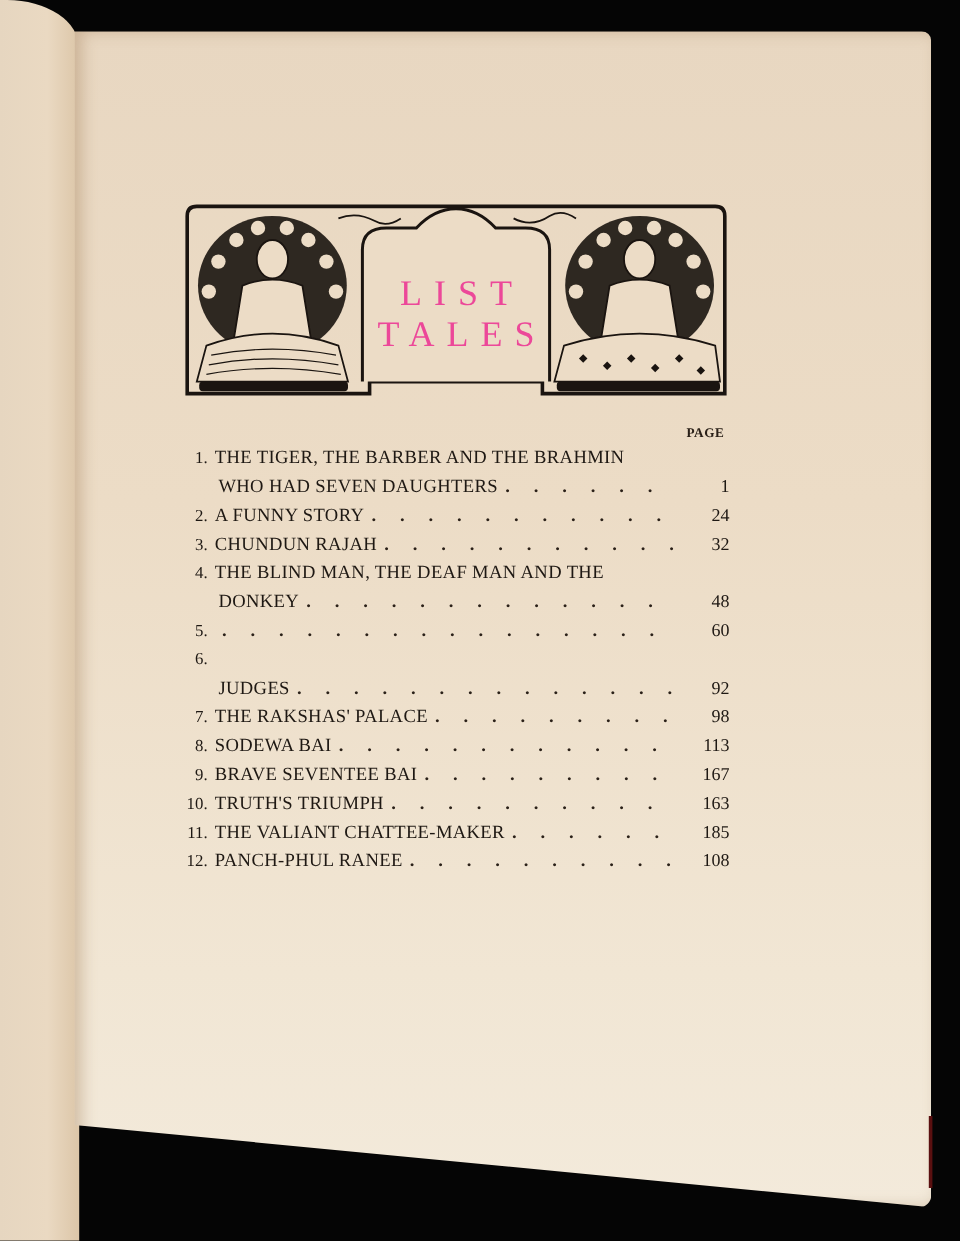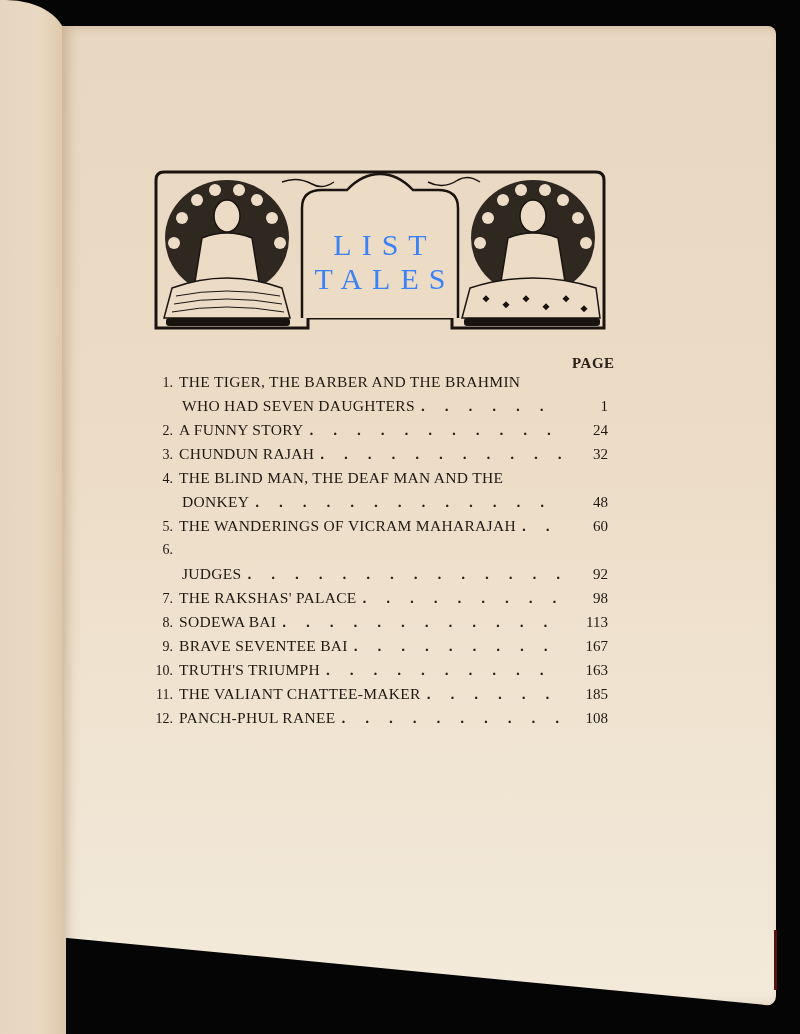--- a/index.html
+++ b/index.html
@@ -23,25 +23,25 @@
     }
     .red-edge {
       position: absolute; left: 774px; top: 930px; width: 3px; height: 60px; background: #5a1010;
     }
     .header-art {
       position: absolute; left: 152px; top: 168px; width: 456px; height: 168px;
     }
     .header-art svg { width: 100%; height: 100%; }
     .title-block {
       position: absolute; left: 290px; top: 228px; width: 180px; text-align: center;
-      color: #3b82f6; font-size: 30px; line-height: 34px; letter-spacing: 10px;
+      color: #ec4899; font-size: 30px; line-height: 34px; letter-spacing: 10px;
     }
     .title-block div { padding-left: 10px; }
     .page-label {
-      position: absolute; left: 572px; top: 355px; font-size: 15px; font-weight: bold;
+      position: absolute; left: 572px; top: 355px; font-size: 11px; font-weight: bold;
       letter-spacing: 0.5px; color: #2a2018;
     }
     .toc {
       position: absolute; left: 152px; top: 370px; width: 456px;
       color: #1e1813; font-size: 15.5px;
     }
     .entry { position: relative; }
     .line {
       display: flex; align-items: baseline; height: 24px; line-height: 24px;
     }
@@ -163,21 +163,20 @@
     <div class="line cont">
         <span class="title">DONKEY</span>
         <span class="dots">. . . . . . . . . . . . . . . . . . . . . . . . . .</span>
         <span class="pg">48</span>
       </div>
   </div>
 
   <div class="entry">
     <div class="line">
         <span class="num">5.</span>
-        <span class="title">THE WANDERINGS OF VICRAM MAHARAJAH</span>
         <span class="dots">. . . . . . . . . . . . . . . . . . . . . . . . . .</span>
         <span class="pg">60</span>
       </div>
   </div>
 
   <div class="entry">
     <div class="line">
         <span class="num">6.</span>
       </div>
     <div class="line cont">

